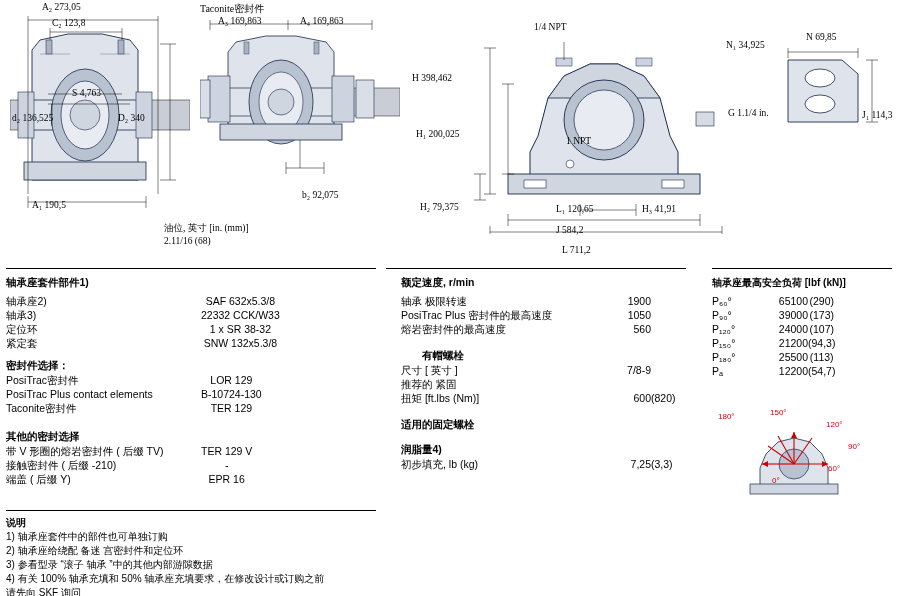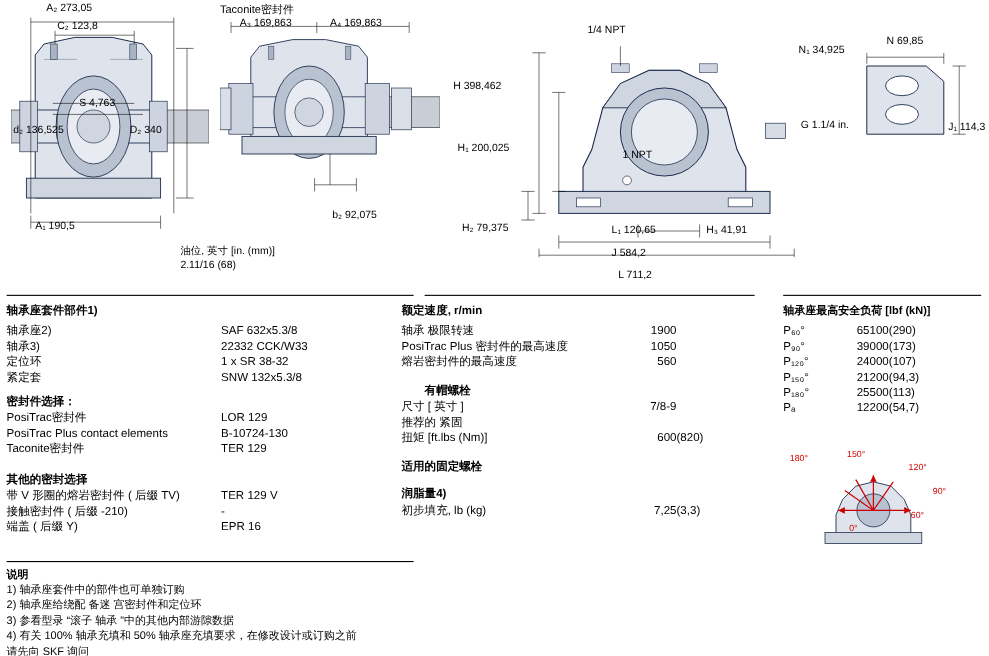--- a/index.html
+++ b/index.html
@@ -1,25 +1,25 @@
 <!DOCTYPE html>
 <html><head>
 <meta charset="utf-8">
 <style>
   html,body{margin:0;padding:0;background:#ffffff;}
   body{width:899px;height:596px;position:relative;font-family:"Liberation Sans",sans-serif;color:#000;}
-  .dim{font-size:9.5px;}
+  .dim{font-size:9.5px;font-family:Liberation Serif, serif;}
   .lbl{position:absolute;white-space:nowrap;}
   svg{display:block;}
   
   .txtblk{position:absolute;font-size:10.5px;line-height:13px;}
   .hd{font-weight:bold;}
   table.spec{border-collapse:collapse;font-size:10.5px;}
   table.spec td{padding:0 0 1px 0;vertical-align:top;white-space:nowrap;}
-  .col-val{padding-left:8px;}
+  .col-val{padding-left:8px;text-align:center;}
   .notes{position:absolute;left:6px;top:516px;font-size:10px;line-height:14px;}
   .sep{position:absolute;background:#000;height:1px;}
 </style>
 </head>
 <body>
 
 <div style="position:absolute;left:0;top:0;width:899px;height:260px;">
 
   <div style="position:absolute;left:10px;top:4px;width:180px;height:230px;">
     <svg width="180" height="230" viewBox="0 0 180 230">
@@ -250,21 +250,21 @@
       <td class="col-val">-</td>
     </tr>
     <tr>
       <td>端盖 ( 后缀 Y)</td>
       <td class="col-val">EPR 16</td>
     </tr>
   </tbody>
     </table>
 </div>
 
-<div class="txtblk" style="left:365px;top:276px;width:300px;">
+<div class="txtblk" style="left:401px;top:276px;width:300px;">
   <div class="hd" style="margin-bottom:6px;">额定速度, r/min</div>
   <table class="spec">
     <tbody>
         <tr>
       <td style="width:200px;">轴承 极限转速</td>
       <td style="width:50px;text-align:right;">1900</td>
       <td class="col-val"></td>
     </tr>
     <tr>
       <td>PosiTrac Plus 密封件的最高速度</td>

